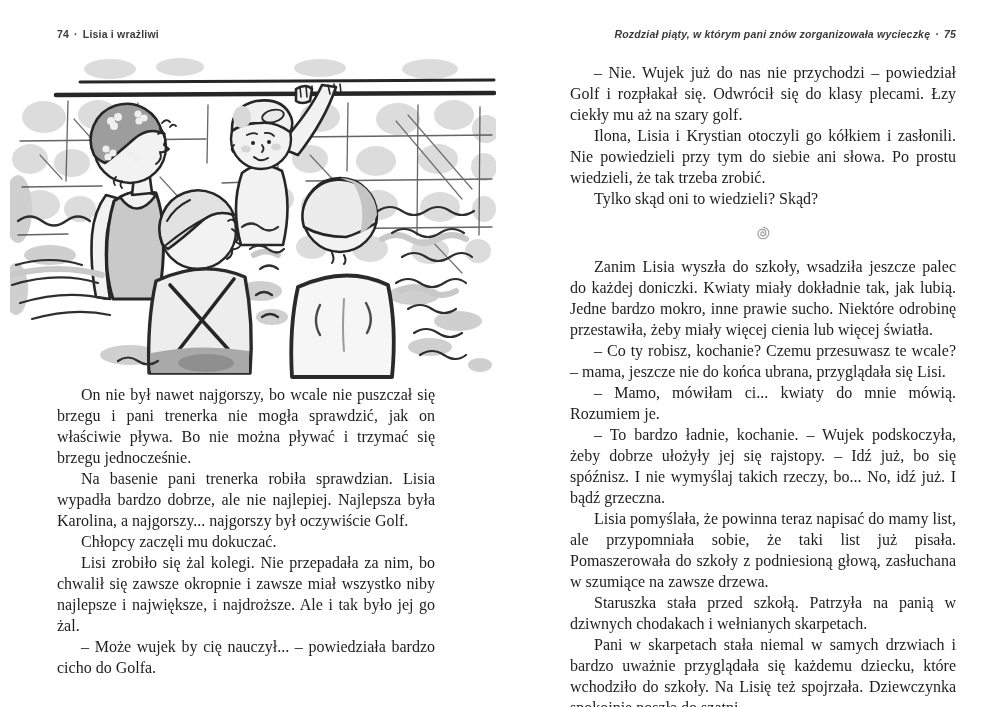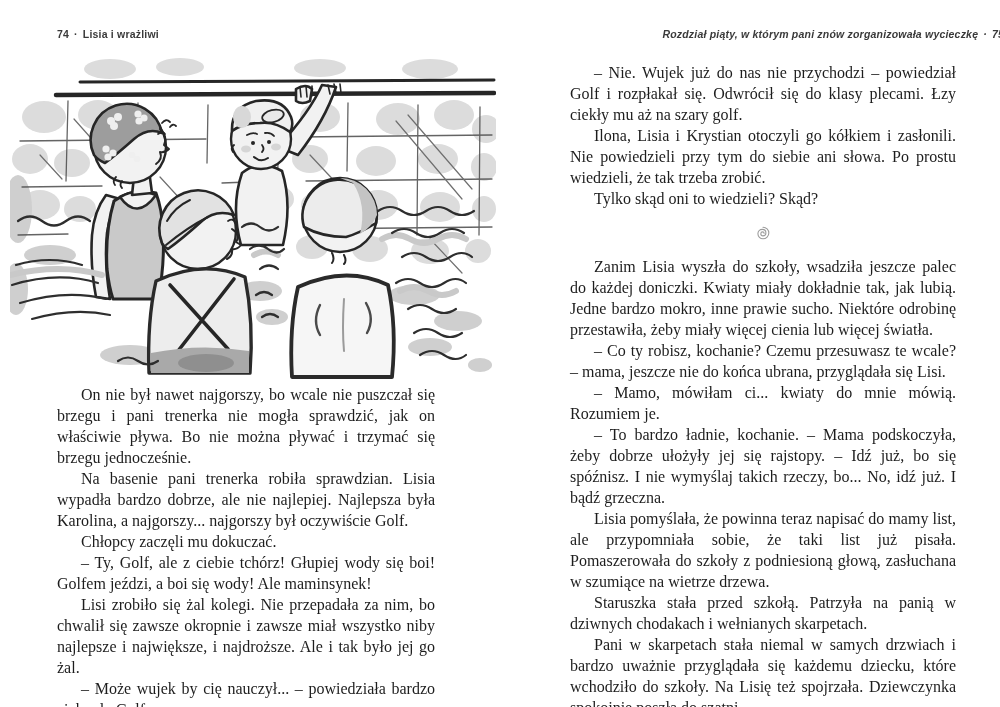--- a/index.html
+++ b/index.html
@@ -1,21 +1,21 @@
 <!DOCTYPE html>
 <html lang="pl"><head>
 <meta charset="utf-8">
 <style>
   html,body{margin:0;padding:0;}
   body{
     width:1000px;height:707px;background:#ffffff;position:relative;
     font-family:"Liberation Serif","DejaVu Serif",serif;color:#1d1d1d;
     overflow:hidden;
   }
-  .page{position:absolute;top:0;height:531px;width:500px;padding-left:48px;}
+  .page{position:absolute;top:0;height:531px;width:500px;}
   #page-left{left:0;}
   #page-right{left:513px;}
 
   .running-head{
     position:absolute;top:28px;display:flex;gap:5px;align-items:baseline;
     font-family:"Liberation Sans","DejaVu Sans",sans-serif;
     font-size:10.5px;font-weight:bold;color:#3a3a3a;letter-spacing:.2px;
     white-space:nowrap;
   }
   #page-left .running-head{left:57px;}
@@ -228,21 +228,20 @@
         <path class="wave" d="M 410 296 q 12 -8 24 0 t 22 0"></path>
         <path class="wave" d="M 108 302 q 10 -7 20 0 t 20 0"></path>
       </g>
     </svg>
   </div>
 
   <div class="body-text">
     <p>On nie był nawet najgorszy, bo wcale nie puszczał się brzegu i pani trenerka nie mogła sprawdzić, jak on właściwie pływa. Bo nie można pływać i trzymać się brzegu jednocześnie.</p>
     <p>Na basenie pani trenerka robiła sprawdzian. Lisia wypadła bardzo dobrze, ale nie najlepiej. Najlepsza była Karolina, a najgorszy... najgorszy był oczywiście Golf.</p>
     <p>Chłopcy zaczęli mu dokuczać.</p>
-    <p>– Ty, Golf, ale z ciebie tchórz! Głupiej wody się boi! Golfem jeździ, a boi się wody! Ale maminsynek!</p>
     <p>Lisi zrobiło się żal kolegi. Nie przepadała za nim, bo chwalił się zawsze okropnie i zawsze miał wszystko niby najlepsze i największe, i najdroższe. Ale i tak było jej go żal.</p>
     <p>– Może wujek by cię nauczył... – powiedziała bardzo cicho do Golfa.</p>
   </div>
 </div>
 
 <div class="page" id="page-right">
 
   <div class="running-head">
     <span>Rozdział piąty, w którym pani znów zorganizowała wycieczkę</span>
     <span>·</span>
@@ -256,18 +255,18 @@
 
     <div class="ornament">
       <svg viewBox="0 0 22 22" xmlns="http://www.w3.org/2000/svg">
         <path d="M 11 3 C 15.4 3 19 6.6 19 11 C 19 15.4 15.4 19 11 19 C 7.1 19 4 15.9 4 12 C 4 8.7 6.7 6 10 6 C 12.8 6 15 8.2 15 11 C 15 13.2 13.2 15 11 15 C 9.3 15 8 13.7 8 12 C 8 10.6 9.1 9.5 10.5 9.5 C 11.6 9.5 12.5 10.4 12.5 11.5" fill="none" stroke="#9c9c9c" stroke-width="1.5" stroke-linecap="round"></path>
       </svg>
     </div>
 
     <p>Zanim Lisia wyszła do szkoły, wsadziła jeszcze palec do każdej doniczki. Kwiaty miały dokładnie tak, jak lubią. Jedne bardzo mokro, inne prawie sucho. Niektóre odrobinę przestawiła, żeby miały więcej cienia lub więcej światła.</p>
     <p>– Co ty robisz, kochanie? Czemu przesuwasz te wcale? – mama, jeszcze nie do końca ubrana, przyglądała się Lisi.</p>
     <p>– Mamo, mówiłam ci... kwiaty do mnie mówią. Rozumiem je.</p>
-    <p>– To bardzo ładnie, kochanie. – Mama podskoczyła, żeby dobrze ułożyły jej się rajstopy. – Idź już, bo się spóźnisz. I nie wymyślaj takich rzeczy, bo... No, idź już. I bądź grzeczna.</p>
-    <p>Lisia pomyślała, że powinna teraz napisać do mamy list, ale przypomniała sobie, że taki list już pisała. Pomaszerowała do szkoły z podniesioną głową, zasłuchana w szumiące na wietrze drzewa.</p>
+    <p>– To bardzo ładnie, kochanie. – Wujek podskoczyła, żeby dobrze ułożyły jej się rajstopy. – Idź już, bo się spóźnisz. I nie wymyślaj takich rzeczy, bo... No, idź już. I bądź grzeczna.</p>
+    <p>Lisia pomyślała, że powinna teraz napisać do mamy list, ale przypomniała sobie, że taki list już pisała. Pomaszerowała do szkoły z podniesioną głową, zasłuchana w szumiące na zawsze drzewa.</p>
     <p>Staruszka stała przed szkołą. Patrzyła na panią w dziwnych chodakach i wełnianych skarpetach.</p>
     <p>Pani w skarpetach stała niemal w samych drzwiach i bardzo uważnie przyglądała się każdemu dziecku, które wchodziło do szkoły. Na Lisię też spojrzała. Dziewczynka spokojnie poszła do szatni.</p>
   </div>
 </div>
 
 </body></html>

